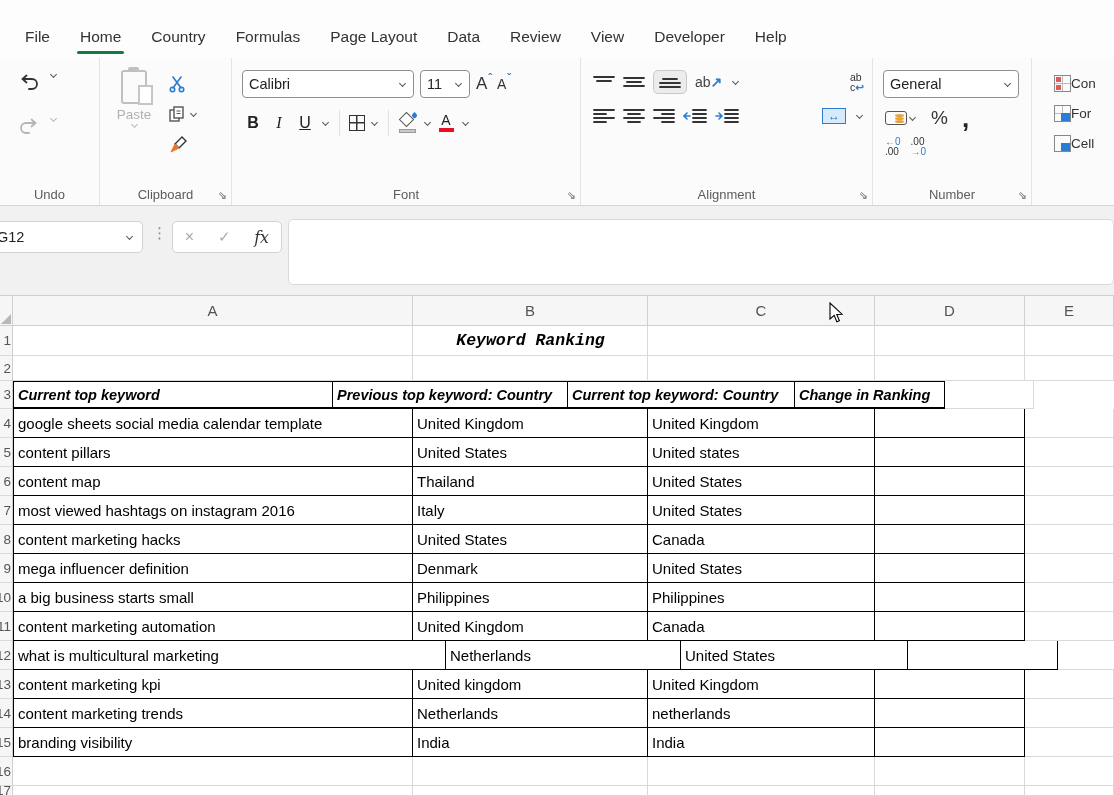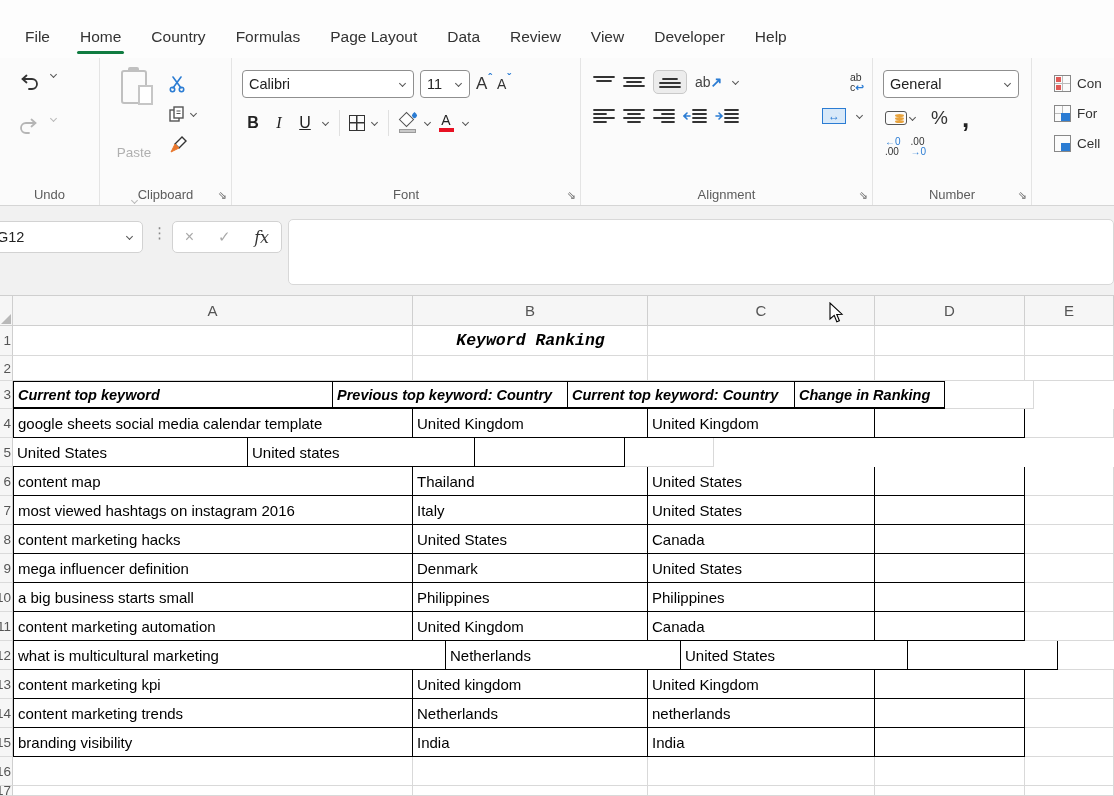--- a/index.html
+++ b/index.html
@@ -29,21 +29,21 @@
     border-bottom:1.4px solid #555; transform:rotate(45deg); margin:0 2px 2px 3px; }
   .chv.dis { border-color:#b9b9b9; }
   .btn { display:inline-flex; align-items:center; justify-content:center; cursor:default; }
 
   
   .g-undo { width:100px; padding:14px 0 0 18px; }
   .g-undo .row { height:44px; display:flex; align-items:flex-start; gap:8px; }
 
   
   .g-clip { width:132px; display:flex; padding:12px 6px 0 10px; gap:10px; }
-  .pastebtn { width:48px; display:flex; flex-direction:column; align-items:center;justify-content:space-between; }
+  .pastebtn { width:48px; display:flex; flex-direction:column; align-items:center; }
   .clipicon { width:26px; height:34px; border:2.5px solid #c0c0c0; border-radius:3px; position:relative; }
   .clipicon::before { content:""; position:absolute; top:-5px; left:5px; width:11px; height:5px;
     background:#c0c0c0; border-radius:2px; }
   .clipicon .page { position:absolute; right:-8px; bottom:-3px; width:15px; height:20px;
     background:#fff; border:2px solid #c6c6c6; }
   .paste-lbl { font-size:13.5px; color:#b0b0b0; margin-top:3px; }
   .clipcol { display:flex; flex-direction:column; gap:6px; padding-top:2px; }
   .clipcol .btn { height:24px; justify-content:flex-start; }
 
   
@@ -98,21 +98,21 @@
   .acctico .coin { position:absolute; right:2px; top:2px; width:9px; height:3px;
     background:#e8a33d; border-radius:50%; box-shadow:0 3px 0 #e8a33d, 0 6px 0 #e8a33d; }
   .pct { font-size:19px; color:#333; }
   .comma { font-size:26px; color:#222; font-weight:bold; line-height:10px; }
   .decico { font-size:10px; color:#333; line-height:10px; text-align:left; font-weight:500; }
   .decico .arr { color:var(--blue); }
   .numrow3 { margin-top:8px; gap:10px; }
 
   
   .g-styles { width:82px; border-right:none; padding:10px 0 0 10px; overflow:hidden; }
-  .stylerow { display:flex; align-items:center; gap:6px; height:30px; white-space:nowrap;padding-left:12px; }
+  .stylerow { display:flex; align-items:center; gap:0; height:30px; white-space:nowrap;padding-left:12px; }
   .styleico { width:17px; height:17px; border:1.5px solid #888; position:relative; flex:none;
     background:
       linear-gradient(#bbb,#bbb) center/100% 1px no-repeat,
       linear-gradient(#bbb,#bbb) center/1px 100% no-repeat; }
   .styleico.cf::before { content:""; position:absolute; left:1px; top:1px; width:5px; height:5px; background:#e05a56; }
   .styleico.cf::after { content:""; position:absolute; left:1px; bottom:1px; width:5px; height:5px; background:#e05a56; }
   .styleico.ft::after, .styleico.cs::after { content:""; position:absolute; right:0; bottom:0;
     width:9px; height:8px; background:var(--blue); }
   .styleico.cs { background:none; }
   .stylelbl { font-size:13.5px; color:#333; }
@@ -452,20 +452,21 @@
         <div class="gridrow" style="height: 29px;">
           <div class="rn" style="height: 29px;">4</div>
           <div class="c tbl first" style="width: 400px;">google sheets social media calendar template</div>
           <div class="c tbl" style="width: 235px;">United Kingdom</div>
           <div class="c tbl" style="width: 227px;">United Kingdom</div>
           <div class="c tbl" style="width: 150px;"></div>
           <div class="c lite" style="width: 89px;"></div>
         </div>
         <div class="gridrow" style="height: 29px;">
           <div class="rn" style="height: 29px;">5</div>
+          <div class="c tbl first" style="width: 400px;">content pillars</div>
           <div class="c tbl" style="width: 235px;">United States</div>
           <div class="c tbl" style="width: 227px;">United states</div>
           <div class="c tbl" style="width: 150px;"></div>
           <div class="c lite" style="width: 89px;"></div>
         </div>
         <div class="gridrow" style="height: 29px;">
           <div class="rn" style="height: 29px;">6</div>
           <div class="c tbl first" style="width: 400px;">content map</div>
           <div class="c tbl" style="width: 235px;">Thailand</div>
           <div class="c tbl" style="width: 227px;">United States</div>

